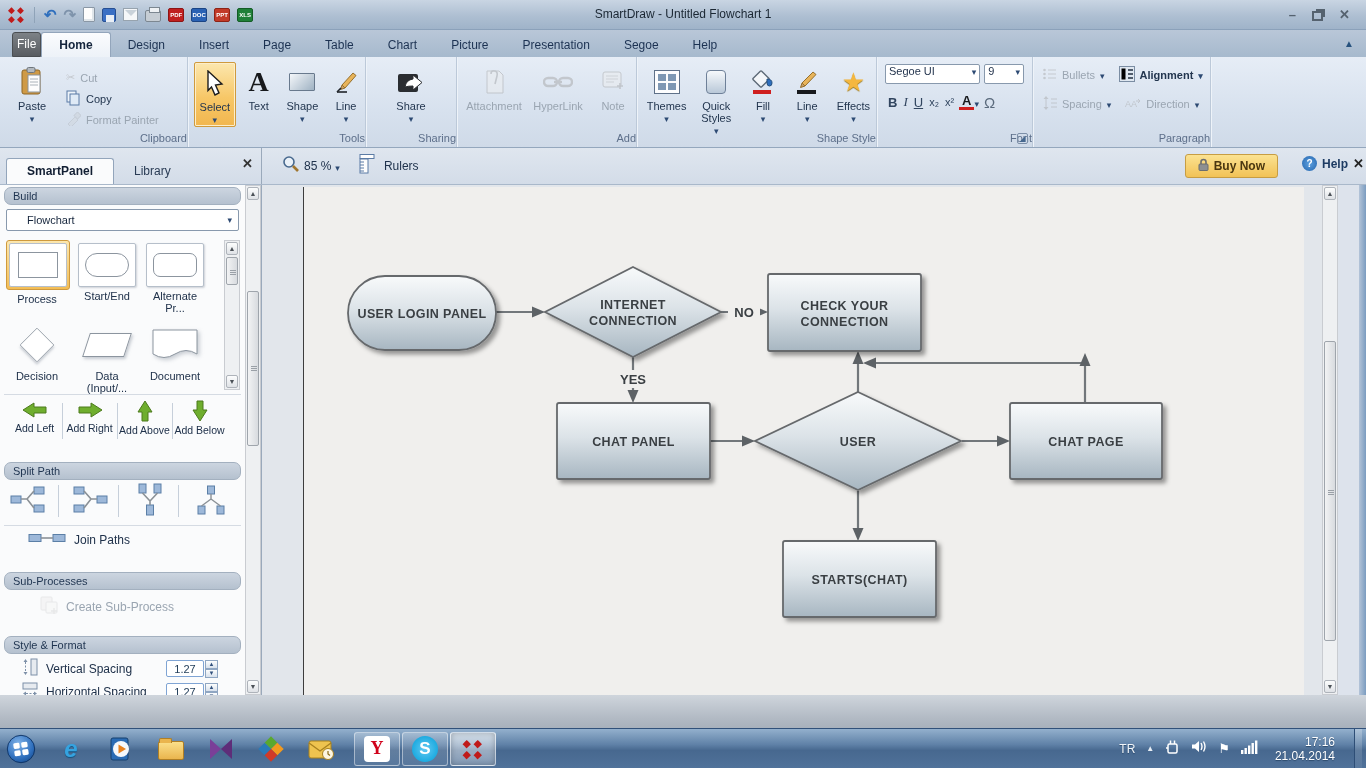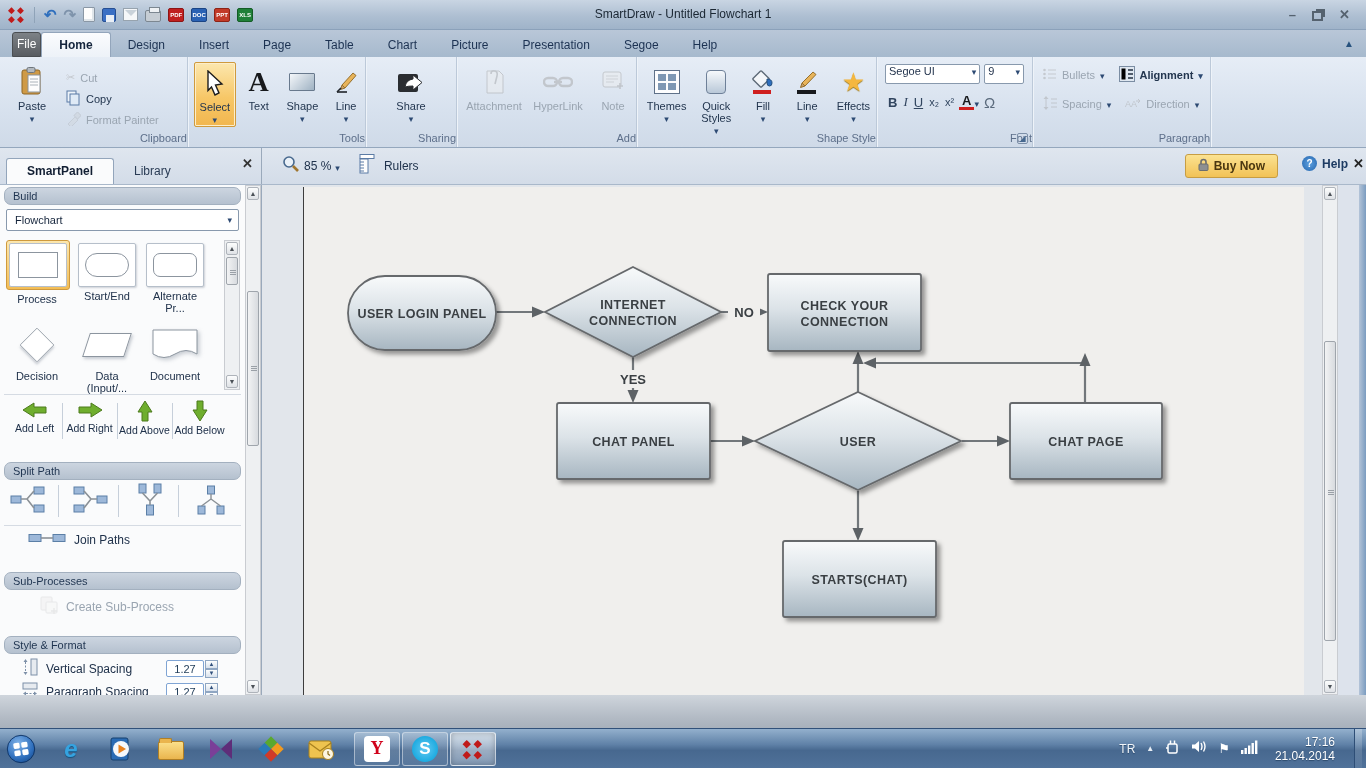--- a/index.html
+++ b/index.html
@@ -69,21 +69,21 @@
   .zoomtxt{font-size:12px;color:#20334d;margin:0 4px}
   .buy{position:absolute;right:88px;top:6px;display:flex;align-items:center;gap:5px;background:linear-gradient(#fbe291,#f2c256);border:1px solid #c79d43;border-radius:3px;padding:3px 12px;font-size:12px;font-weight:bold;color:#4a3711}
   .helpbox{position:absolute;right:18px;top:8px;display:flex;align-items:center;gap:5px;font-size:12px;font-weight:bold;color:#1d3b63}
   .help-q{width:15px;height:15px;border-radius:50%;background:radial-gradient(#5ea1e0,#2264ad);color:#fff;font-size:10px;font-weight:bold;text-align:center;line-height:15px}
   .chead-close{position:absolute;right:0px;top:8px;font-weight:bold;color:#222;font-size:13px}
 
   
   .main{height:510px;display:flex;position:relative}
   .sidepanel{width:262px;background:#fafbfc;border-right:1px solid #9aa9bb;position:relative;overflow:hidden}
   .shdr{position:absolute;left:4px;right:20px;height:18px;background:linear-gradient(#ccd5e0,#b5c1cf);border:1px solid #a3b0bf;font-size:11px;color:#1f3least;color:#1f3450;padding:2px 8px;border-radius:7px}
-  .combo{position:absolute;left:6px;right:22px;height:22px;background:#fff;border:1px solid #8899ad;border-radius:2px;font-size:11px;color:#15253c;padding:4px 8px}
+  .combo{position:absolute;left:6px;right:22px;height:22px;background:#fff;border:1px solid #8899ad;border-radius:2px;font-size:11px;color:#15253c;padding:4px 20px}
   .combo .dd{position:absolute;right:6px;top:3px}
   .gallery-item{position:absolute;width:62px;text-align:center;font-size:11px;color:#20324b}
   .gi-box{width:58px;height:44px;margin:0 auto;background:#fff;border:1px solid #b6bfca;border-radius:2px;display:flex;align-items:center;justify-content:center;box-shadow:1px 1px 2px rgba(120,130,145,.35)}
   .gi-sel{background:linear-gradient(#fce7ae,#f3bd55);border:1px solid #cf9a3d;border-radius:3px;padding:2px}
   .gi-label{margin-top:3px;display:block}
   .proc-shape{width:40px;height:26px;background:#fff;border:1px solid #8c959f}
   .stad-shape{width:44px;height:24px;background:#fff;border:1px solid #8c959f;border-radius:12px}
   .alt-shape{width:44px;height:24px;background:#fff;border:1px solid #8c959f;border-radius:7px}
   .dec-shape{width:30px;height:30px;background:#fff;border:1px solid #8c959f;transform:rotate(45deg) scale(.82)}
   .par-shape{width:42px;height:24px;background:#fff;border:1px solid #8c959f;transform:skewX(-18deg)}
@@ -631,21 +631,21 @@
               <b>▼</b>
             </span>
         </span>
       </div>
       <div class="srow" style="left:22px;top:497px">
         <span><svg width="16" height="16" viewBox="0 0 16 16">
               <rect x="1" y="1" width="14" height="6" fill="#e7ebf0" stroke="#7d90a8"></rect>
               <path d="M1 11.5 l3 -2 v4z M15 11.5 l-3 -2 v4z" fill="#7d90a8"></path>
               <line x1="4" y1="11.5" x2="12" y2="11.5" stroke="#7d90a8" stroke-dasharray="2 1.5"></line>
             </svg></span>
-        <span style="width:112px">Paragraph Spacing</span>
+        <span style="width:112px">Horizontal Spacing</span>
         <span class="spinner">
           <span class="spinval">1.27</span>
           <span class="spinbtns">
               <b>▲</b>
               <b>▼</b>
             </span>
         </span>
       </div>
 
       <div class="vscroll" style="right:0;top:0;height:510px">

